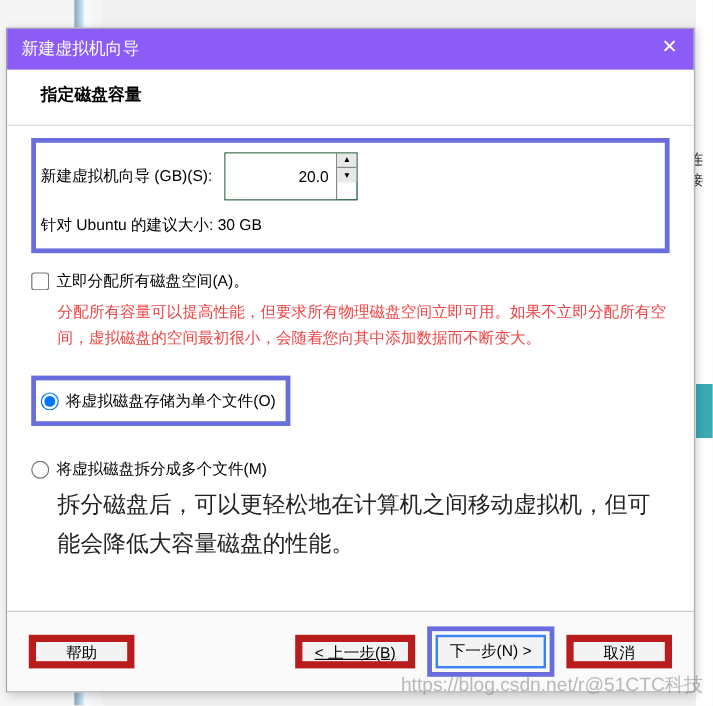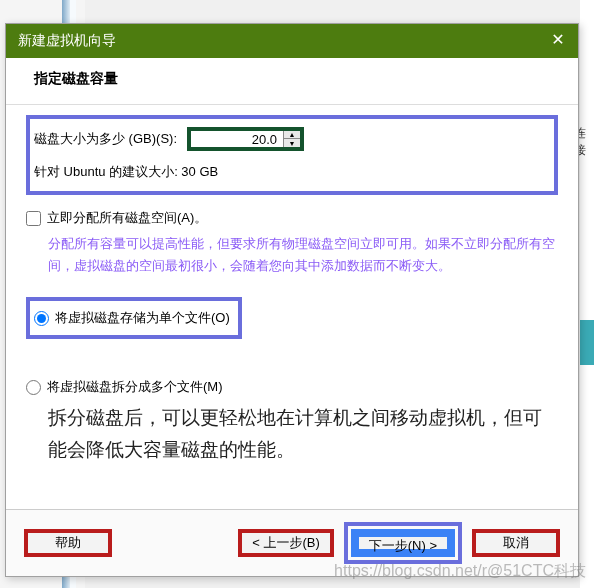--- a/index.html
+++ b/index.html
@@ -39,21 +39,21 @@
     position: absolute;
     left: 5px; top: 23px;
     width: 574px; height: 554px;
     background: #ffffff;
     border: 1px solid #a0a0a0;
     box-shadow: 2px 2px 8px rgba(0,0,0,0.2);
     display: flex;
     flex-direction: column;
   }
   .titlebar {
-    background: #4d7c0f;
+    background: #8b5cf6;
     color: #fff;
     height: 34px;
     display: flex;
     align-items: center;
     padding: 0 12px;
     font-size: 14px;
     position: relative;
   }
   .titlebar .close {
     position: absolute; right: 10px; top: 6px;
@@ -77,49 +77,49 @@
     border: 4px solid #6a6edc;
     padding: 8px 10px 10px 4px;
     margin-bottom: 14px;
   }
   .row-size {
     display: flex; align-items: center; gap: 6px; margin-bottom: 12px;
   }
   .row-size label { font-size: 13px; }
   .spin-wrap {
     display: inline-flex; align-items: stretch;
-    border: 4px solid #14532d; background: #fff;
-    height: 24px; margin-left: 4px;
+    border: 1px solid #14532d; background: #fff;
+    height: 40px; margin-left: 4px;
   }
   .spin-wrap input {
     width: 92px; border: none; text-align: right;
     padding: 0 6px; font-size: 13px; outline: none;
   }
   .spin-btns { display: flex; flex-direction: column; border-left: 1px solid #888; }
   .spin-btns button {
     width: 16px; height: 12px; font-size: 7px; line-height: 7px;
     background: #e8e8e8; border: none; cursor: pointer; padding: 0;
   }
   .spin-btns button:first-child { border-bottom: 1px solid #888; }
   .rec { font-size: 13px; }
   .chk-row {
     display: flex; align-items: flex-start; gap: 6px; margin-bottom: 6px;
   }
   .chk-row input[type=checkbox] {
     width: 15px; height: 15px; margin-top: 2px;
   }
   .desc {
-    font-size: 13px; color: #8b5cf6; line-height: 1.7;
+    font-size: 13px; color: #ef4444; line-height: 1.7;
     padding: 0 0 0 22px; margin-bottom: 20px;
   }
   .hl2 {
     border: 4px solid #6a6edc;
     padding: 6px 8px 6px 4px;
     display: inline-block;
-    margin-bottom: 17px;
+    margin-bottom: 5px;
   }
   .radio-row {
     display: flex; align-items: center; gap: 6px;
     font-size: 13px; padding: 2px 0;
   }
   .radio-row input[type=radio] {
     width: 15px; height: 15px;
   }
   .radio-group2 { margin-top: 20px; }
   .desc2 {
@@ -130,35 +130,35 @@
     border-top: 1px solid #ccc;
     padding: 12px 18px;
     display: flex;
     align-items: center;
     background: #fafafa;
   }
   .footer .spacer { flex: 1; }
   .btn {
     min-width: 88px; height: 28px;
     background: #f3f3f3;
-    border: 4px solid #b91c1c;
+    border: 6px solid #b91c1c;
     font-size: 13px;
     font-family: inherit;
     cursor: pointer;
     padding: 0 10px;
   }
-  .btn-group { display: flex; gap: 0; }
+  .btn-group { display: flex; gap: 0; text-decoration: underline; }
   .btn-group .btn { margin-left: -1px; }
   .hl3 {
     border: 4px solid #6a6edc;
     padding: 3px; margin: 0 10px;
     display: inline-block;
   }
   .hl3 .btn {
-    border: 8px solid #3b82f6;
+    border: 2px solid #3b82f6;
   }
   .watermark {
     position: absolute; right: 8px; bottom: 6px;
     font-size: 16px; color: rgba(120,120,120,0.5);
     pointer-events: none;
   }
 </style>
 </head>
 <body>
 
@@ -177,21 +177,21 @@
   </div>
 
   <div class="header">
     <div class="title">指定磁盘容量</div>
   </div>
 
   <div class="content">
 
     <div class="hl1">
       <div class="row-size">
-        <label>磁盘大小为多少 (GB)(S):</label>
+        <label>新建虚拟机向导 (GB)(S):</label>
         <div class="spin-wrap">
           <input type="text" value="20.0" style="">
           <div class="spin-btns">
             <button>▲</button>
             <button>▼</button>
           </div>
         </div>
       </div>
       <div class="rec">针对 Ubuntu 的建议大小: 30 GB</div>
     </div>

